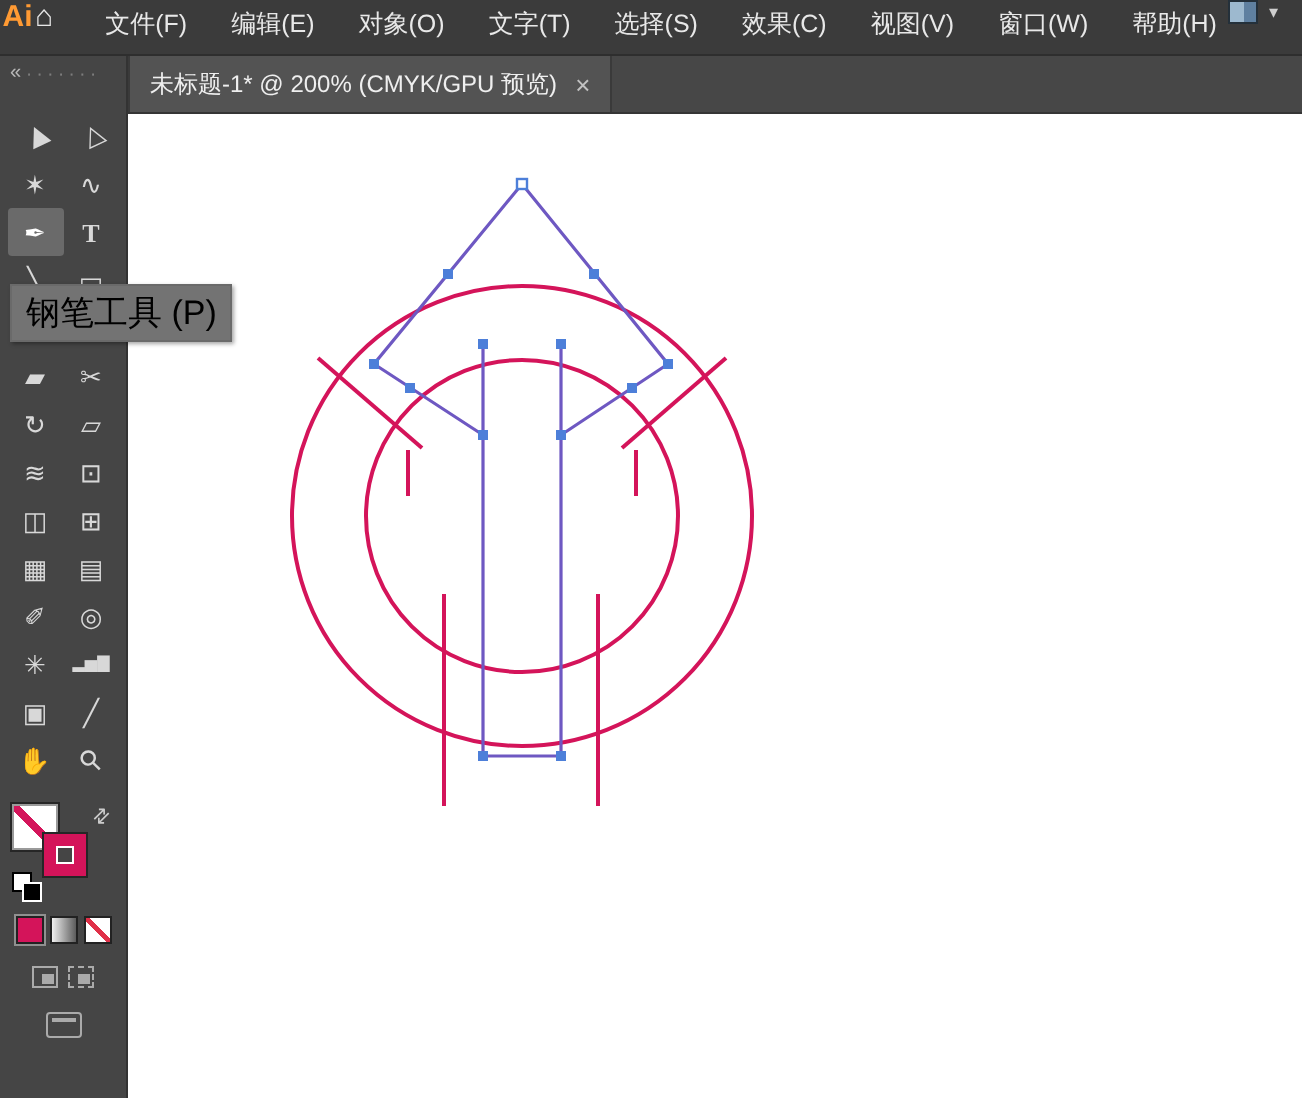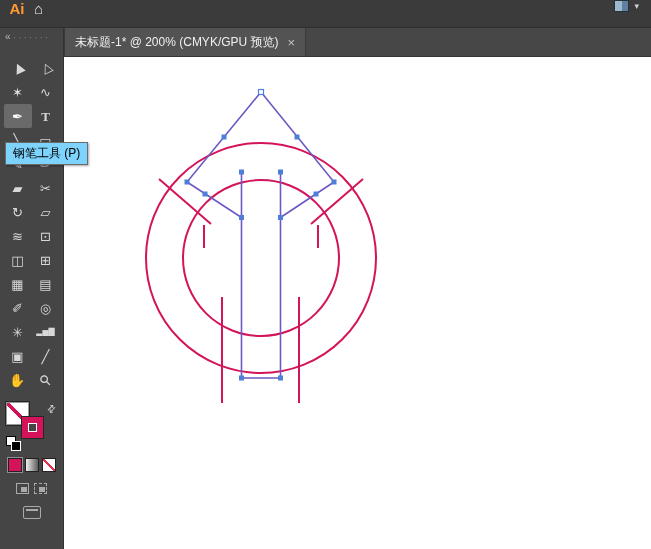--- a/index.html
+++ b/index.html
@@ -77,32 +77,43 @@
   .screenmode .bar{position:absolute;left:2px;top:2px;right:2px;height:2px;background:#aaa;}
   
   .canvas{position:absolute;left:65px;top:57px;width:586px;height:492px;background:#ffffff;}
   .canvas svg{position:absolute;left:0;top:0;}
   .cr{fill:none;stroke:var(--crimson,#d4145a);stroke-width:2;}
   .pu{fill:none;stroke:var(--purple,#6e58c2);stroke-width:1.6;}
   .an{fill:var(--anchor,#4d7fd9);stroke:none;}
   .an.hollow{fill:#ffffff;stroke:var(--anchor,#4d7fd9);stroke-width:1.2;}
   
   .tooltip{
-    position:absolute;left:5px;top:142px;z-index:9;background:#7dd3fc;border:1px solid #6a6a6a;
-    color:#000;font-size:12px;padding:2px 7px;white-space:nowrap;box-shadow:1px 1px 2px rgba(0,0,0,.35);
+    position:absolute;left:5px;top:142px;z-index:9;background:#737373;border:1px solid #6a6a6a;
+    color:#000;font-size:17px;padding:2px 7px;white-space:nowrap;box-shadow:1px 1px 2px rgba(0,0,0,.35);
   }
 </style>
 </head>
 <body>
 
 <div class="app">
 
   <header class="menubar">
     <div class="logo">Ai</div>
     <div class="home">⌂</div>
+    <nav class="menus">
+      <span>文件(F)</span>
+      <span>编辑(E)</span>
+      <span>对象(O)</span>
+      <span>文字(T)</span>
+      <span>选择(S)</span>
+      <span>效果(C)</span>
+      <span>视图(V)</span>
+      <span>窗口(W)</span>
+      <span>帮助(H)</span>
+    </nav>
     <div class="ws">
       <span class="wsicon"></span>
       <span class="chev">▾</span>
     </div>
   </header>
 
   <div class="tabbar">
     <div class="tab">
       <span>未标题-1* @ 200% (CMYK/GPU 预览)</span>
       <span class="tabclose">×</span>

